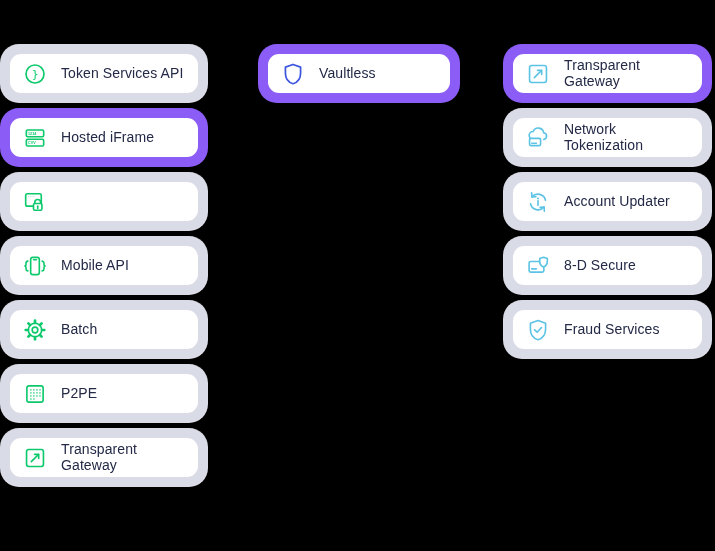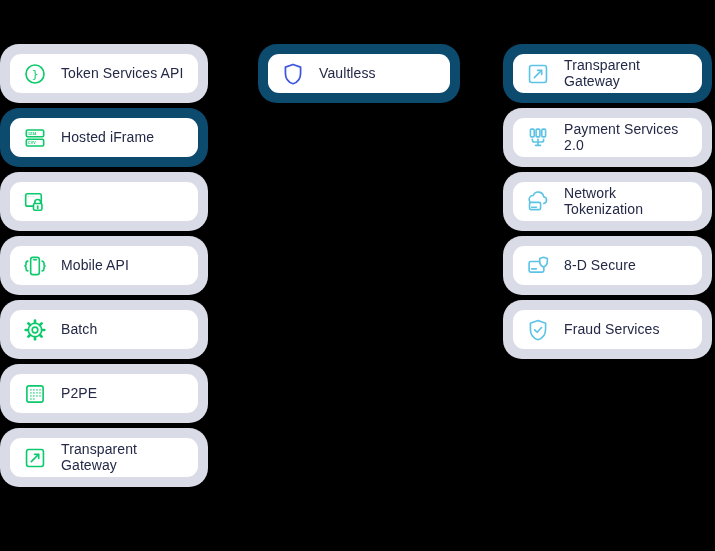--- a/index.html
+++ b/index.html
@@ -17,21 +17,21 @@
 
   .pill {
     box-sizing:border-box;
     height:59px;
     border-radius:19px;
     background:#D9DBE6;
     padding:10px;
     margin-bottom:5px;
     cursor:pointer;
   }
-  .pill.selected { background:#0c4a6e; }
+  .pill.selected { background:#8b5cf6; }
 
   .card {
     background:#FFFFFF;
     border-radius:11px;
     height:39px;
     display:flex;
     align-items:center;
     padding:0 6px 0 12px;
     gap:13px;
   }
@@ -185,47 +185,47 @@
               <polyline points="11.6,8.6 15.4,8.6 15.4,12.4"></polyline>
             </svg>
           </span>
       <span class="label">Transparent Gateway</span>
     </div>
   </div>
       <div class="pill">
     <div class="card">
       <span class="icon">
             <svg viewBox="0 0 24 24" fill="none" stroke="currentColor" stroke-width="1.5" stroke-linecap="round" stroke-linejoin="round">
-              <rect x="5" y="3.8" width="3.5" height="7.2" rx="1"></rect>
-              <rect x="10.25" y="3.8" width="3.5" height="7.2" rx="1"></rect>
-              <rect x="15.5" y="3.8" width="3.5" height="7.2" rx="1"></rect>
-              <path d="M6.8,13.2 v0.6 q0,1.9 1.9,1.9 h6.6 q1.9,0 1.9,-1.9 v-0.6"></path>
-              <line x1="12" y1="13.2" x2="12" y2="18.8"></line>
-              <line x1="9.7" y1="18.8" x2="14.3" y2="18.8"></line>
-            </svg>
-          </span>
-      <span class="label">Payment Services 2.0</span>
-    </div>
-  </div>
-      <div class="pill">
-    <div class="card">
-      <span class="icon">
-            <svg viewBox="0 0 24 24" fill="none" stroke="currentColor" stroke-width="1.5" stroke-linecap="round" stroke-linejoin="round">
               <path d="M7.3,13.2 a3.6,3.6 0 0 1 0.3,-7.2 a5,5 0 0 1 9.6,1.1 a3.2,3.2 0 0 1 0.1,6.3"></path>
               <rect x="4.2" y="12.4" width="10.2" height="6.6" rx="1.2" fill="#fff"></rect>
               <line x1="6.2" y1="16.9" x2="11.4" y2="16.9" stroke-dasharray="1.6 1.1"></line>
             </svg>
           </span>
       <span class="label">Network Tokenization</span>
     </div>
   </div>
       <div class="pill">
     <div class="card">
       <span class="icon">
             <svg viewBox="0 0 24 24" fill="none" stroke="currentColor" stroke-width="1.5" stroke-linecap="round" stroke-linejoin="round">
+              <path d="M18.9,10.4 A7.2,7.2 0 0 0 6.4,7.3"></path>
+              <polyline points="6.1,3.6 6.4,7.3 10.1,7.1"></polyline>
+              <path d="M5.1,13.6 A7.2,7.2 0 0 0 17.6,16.7"></path>
+              <polyline points="17.9,20.4 17.6,16.7 13.9,16.9"></polyline>
+              <circle cx="12" cy="8.7" r="0.95" fill="currentColor" stroke="none"></circle>
+              <line x1="12" y1="10.9" x2="12" y2="15.1"></line>
+            </svg>
+          </span>
+      <span class="label">Account Updater</span>
+    </div>
+  </div>
+      <div class="pill">
+    <div class="card">
+      <span class="icon">
+            <svg viewBox="0 0 24 24" fill="none" stroke="currentColor" stroke-width="1.5" stroke-linecap="round" stroke-linejoin="round">
               <rect x="3.8" y="7.8" width="13.6" height="9.8" rx="1.4"></rect>
               <line x1="6.2" y1="14.6" x2="11.4" y2="14.6" stroke-dasharray="1.6 1.1"></line>
               <path d="M17.1,3.9 L20.6,5.1 v2.7 c0,2.5 -1.4,4.2 -3.5,5 c-2.1,-0.8 -3.5,-2.5 -3.5,-5 V5.1 Z" fill="#fff"></path>
             </svg>
           </span>
       <span class="label">8-D Secure</span>
     </div>
   </div>
       <div class="pill">
     <div class="card">

